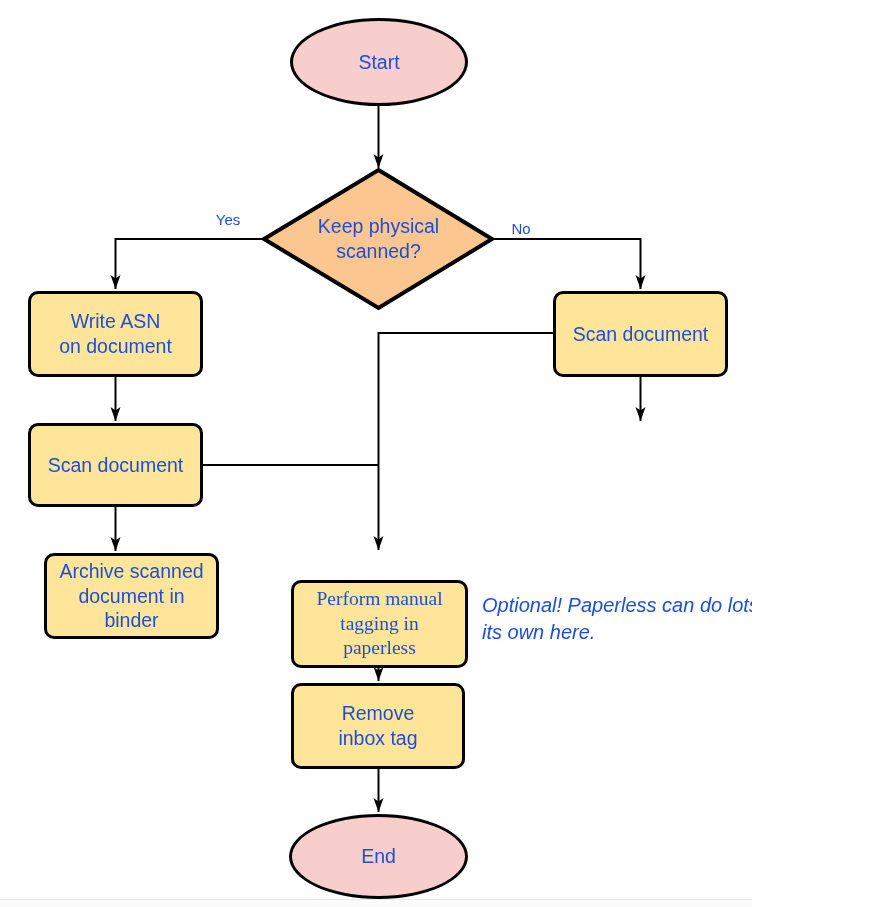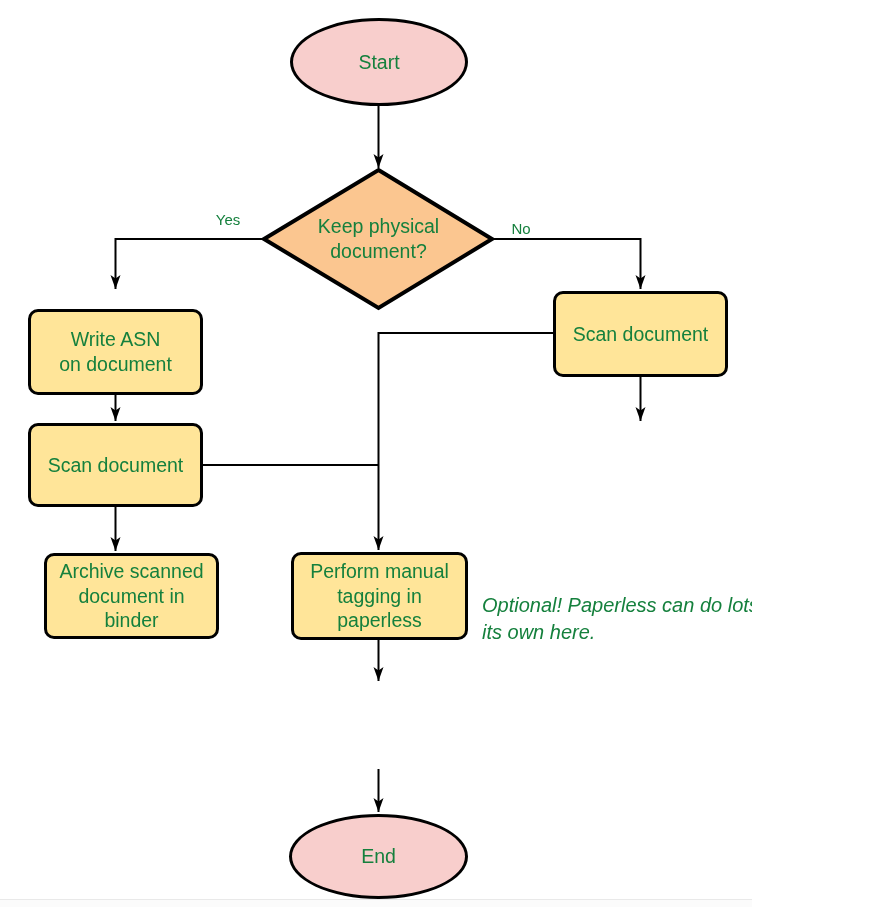--- a/index.html
+++ b/index.html
@@ -7,21 +7,21 @@
     --decision-fill:#fbc690;
     --process-fill:#ffe599;
     --stroke:#000000;
   }
   html,body{margin:0;padding:0;background:#ffffff;}
   #canvas{
     position:relative;
     width:752px;height:907px;
     background:#ffffff;
     font-family:"Liberation Sans","DejaVu Sans",sans-serif;
-    color:#15803d;
+    color:#1d4ed8;
     overflow:hidden;
   }
   #edges-svg{position:absolute;left:0;top:0;z-index:1;}
   .node{
     position:absolute;
     display:flex;align-items:center;justify-content:center;
     text-align:center;
     box-sizing:border-box;
     font-size:19.5px;line-height:1.28;
     white-space:pre-line;
@@ -91,38 +91,40 @@
       <path d="M378.5,640 V681" marker-end="url(#arrw)"></path>
       <path d="M378.5,769 V812" marker-end="url(#arrw)"></path>
     </g>
 
     <polygon points="378.5,170 492,239 378.5,308 264,239" fill="var(--decision-fill)" stroke="#000" stroke-width="4"></polygon>
   </svg>
 
   <div class="node terminal" style="left:290px;top:18px;width:178px;height:88px;">Start</div>
 
   <div class="decision-label" style="left:264px;top:170px;width:229px;height:138px;">Keep physical
-document?</div>
+scanned?</div>
 
-  <div class="node process" style="left:28px;top:291px;width:175px;height:86px;margin-top:18px;">Write ASN
+  <div class="node process" style="left:28px;top:291px;width:175px;height:86px;">Write ASN
 on document</div>
 
   <div class="node process" style="left:28px;top:423px;width:175px;height:84px;">Scan document</div>
 
   <div class="node process" style="left:44px;top:553px;width:175px;height:86px;">Archive scanned
 document in
 binder</div>
 
   <div class="node process" style="left:553px;top:291px;width:175px;height:86px;">Scan document</div>
 
 
-  <div class="node process" style="left:291px;top:552px;width:177px;height:88px;">Perform manual
+  <div class="node process" style="left:291px;top:580px;width:177px;height:88px;font-family:Liberation Serif, serif;">Perform manual
 tagging in
 paperless</div>
 
+  <div class="node process" style="left:291px;top:683px;width:174px;height:86px;">Remove
+inbox tag</div>
 
   <div class="node terminal" style="left:289px;top:814px;width:179px;height:85px;">End</div>
 
   <div class="edge-label" style="left:202px;top:212px;width:52px;">Yes</div>
 
   <div class="edge-label" style="left:495px;top:221px;width:52px;">No</div>
 
   <div class="annotation">Optional! Paperless can do lots of work on
 its own here.</div>
 

